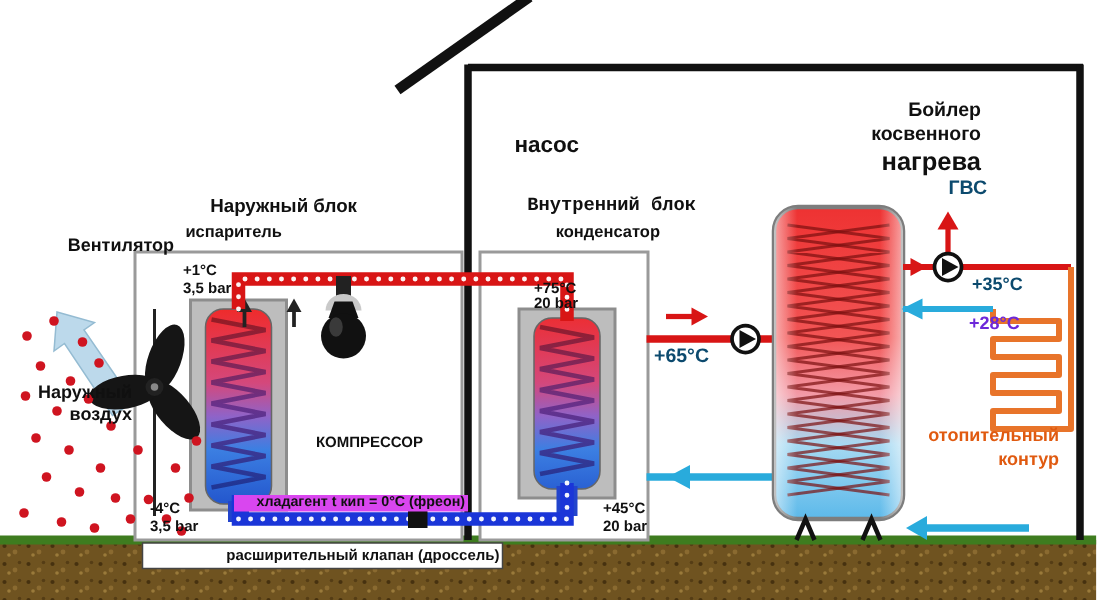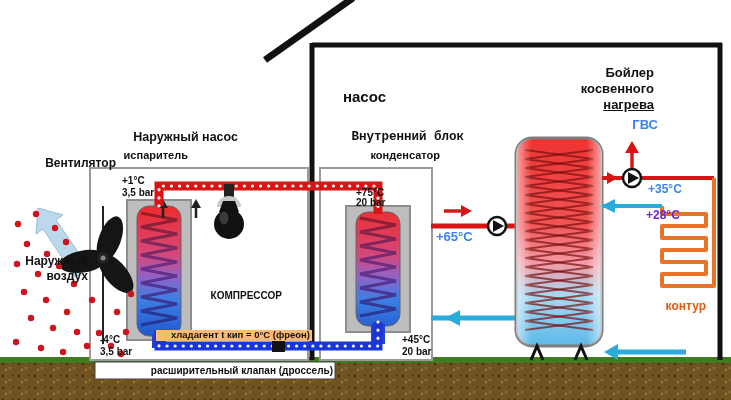--- a/index.html
+++ b/index.html
@@ -3,24 +3,24 @@
 <meta charset="utf-8">
 <style>
   html,body{margin:0;padding:0;background:#fff;}
   #stage{position:relative;width:731px;height:400px;background:#fff;overflow:hidden;
          font-family:"Liberation Sans",sans-serif;}
   #scene{position:absolute;left:0;top:0;}
   .lbl{position:absolute;color:#101010;white-space:nowrap;line-height:1.15;
        font-family:"Liberation Sans",sans-serif;}
   .c{text-align:right;}
   .b{font-weight:bold;}
-  .red{color:#3b82f6;}
+  .red{color:#0c4a6e;}
   .blue{color:#6d28d9;}
   .orange{color:#e05a10;}
-  .wbg{background:#fdba74;padding:0 2px;}
+  .wbg{background:#d946ef;padding:0 2px;}
 </style>
 </head>
 <body>
 
 <div id="stage">
 
 <svg id="scene" width="731" height="400" viewBox="0 0 731 400">
   <defs>
     <pattern id="soil" width="16" height="12" patternUnits="userSpaceOnUse">
       <rect width="16" height="12" fill="#6f5320"></rect>
@@ -198,43 +198,44 @@
         <circle cx="121" cy="354" r="3.2"></circle>
   </g>
 </svg>
 
 <div class="lbl c b" style="left:316px;top:88px;width:70px;font-size:15px;">насос</div>
 
 <div class="lbl c b" style="left:0px;top:255px;width:88px;font-size:12px;">Наружный</div>
 <div class="lbl c b" style="left:12px;top:157px;width:104px;font-size:12px;">Вентилятор</div>
 <div class="lbl c b" style="left:0px;top:270px;width:88px;font-size:12px;">воздух</div>
 
-<div class="lbl c b" style="left:78px;top:130px;width:160px;font-size:12.5px;">Наружный насос</div>
+<div class="lbl c b" style="left:78px;top:130px;width:160px;font-size:12.5px;">Наружный блок</div>
 <div class="lbl c b" style="left:68px;top:149px;width:120px;font-size:11px;">испаритель</div>
 <div class="lbl b" style="left:122px;top:175px;font-size:10px;">+1°C</div>
 <div class="lbl b" style="left:122px;top:187px;font-size:10px;">3,5 bar</div>
 <div class="lbl b" style="left:100px;top:334px;font-size:10px;">-4°C</div>
 <div class="lbl b" style="left:100px;top:346px;font-size:10px;">3,5 bar</div>
 
 <div class="lbl c b" style="left:304px;top:130px;width:160px;font-size:12.5px;font-family:Liberation Mono, monospace;">Внутренний блок</div>
 <div class="lbl c b" style="left:320px;top:149px;width:120px;font-size:11px;">конденсатор</div>
 <div class="lbl b" style="left:356px;top:187px;font-size:10px;">+75°C</div>
 <div class="lbl b" style="left:356px;top:197px;font-size:10px;">20 bar</div>
 <div class="lbl b" style="left:402px;top:334px;font-size:10px;">+45°C</div>
 <div class="lbl b" style="left:402px;top:346px;font-size:10px;">20 bar</div>
 
 <div class="lbl c b" style="left:176px;top:245px;width:106px;font-size:10px;margin-top:45px;">КОМПРЕССОР</div>
 
 <div class="lbl c b wbg" style="left:156px;top:330px;width:152px;font-size:9.5px;">хладагент t кип = 0°C (фреон)</div>
 <div class="lbl c" style="left:97px;top:365px;width:236px;font-size:10px;font-weight:600;">расширительный клапан (дроссель)</div>
 
 <div class="lbl c b" style="left:512px;top:66px;width:142px;font-size:13px;">Бойлер</div>
 <div class="lbl c b" style="left:512px;top:82px;width:142px;font-size:13px;">косвенного</div>
-<div class="lbl c b" style="left:512px;top:98px;width:142px;font-size:13px;text-decoration:underline;">нагрева</div>
+<div class="lbl c b" style="left:512px;top:98px;width:142px;font-size:17px;">нагрева</div>
 <div class="lbl c b red" style="left:606px;top:118px;width:52px;font-size:13px;">ГВС</div>
 
 <div class="lbl b red" style="left:436px;top:230px;font-size:13px;">+65°C</div>
 <div class="lbl b red" style="left:648px;top:183px;font-size:12px;">+35°C</div>
 <div class="lbl b blue" style="left:646px;top:209px;font-size:12px;">+28°C</div>
 
+<div class="lbl c b orange" style="left:586px;top:284px;width:120px;font-size:12px;">отопительный</div>
 <div class="lbl c b orange" style="left:586px;top:300px;width:120px;font-size:12px;">контур</div>
 
 </div>
 
 </body></html>

